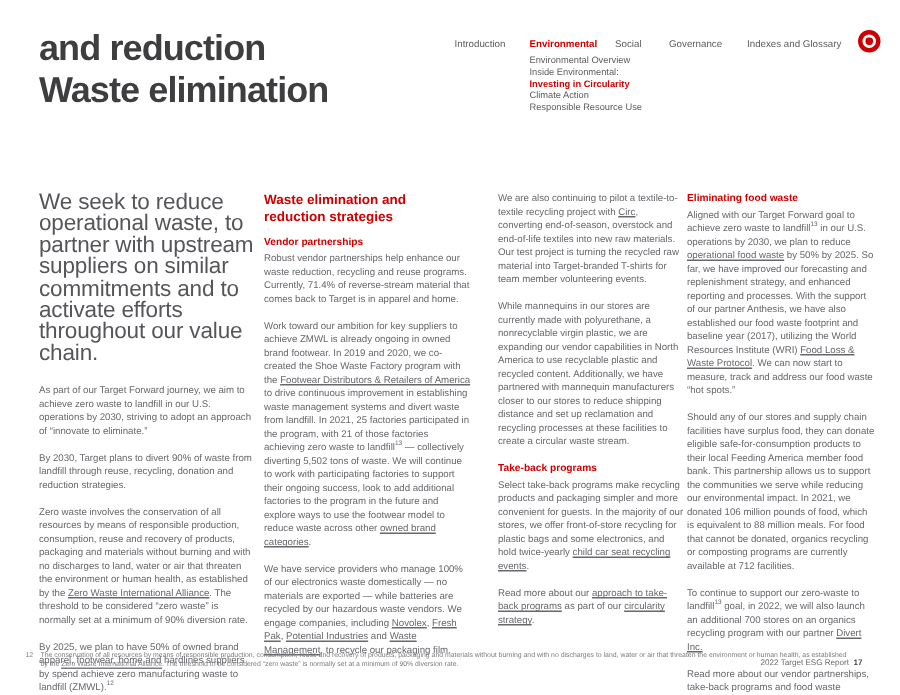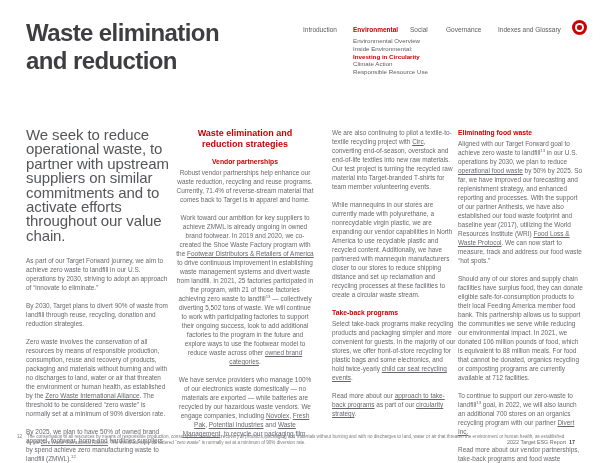--- a/index.html
+++ b/index.html
@@ -20,21 +20,21 @@
   .submenu-item.active { color:#cc0000; font-weight:bold; }
 
   .logo { position:absolute; left:572px; top:20px; width:15px; height:15px; border-radius:50%;
           background:#cc0000; display:flex; align-items:center; justify-content:center; cursor:pointer; }
   .logo-ring { width:9px; height:9px; border-radius:50%; background:#ffffff;
                display:flex; align-items:center; justify-content:center; }
   .logo-dot { width:4.2px; height:4.2px; border-radius:50%; background:#cc0000; }
 
   .col { position:absolute; top:128px; font-size:6.45px; line-height:9px; color:#67686c; }
   .col1 { left:26px;  width:144px; }
-  .col2 { left:176px; width:138px;text-align:center; }
+  .col2 { left:176px; width:138px; }
   .col3 { left:332px; width:124px; }
   .col4 { left:458px; width:126px; }
 
   .intro { font-size:15px; line-height:14.4px; color:#55565a; margin-bottom:13px; letter-spacing:-0.1px; }
   .col p { margin-bottom:9px; }
   .h-red { color:#cc0000; font-weight:bold; }
   .col2-heading { font-size:9px; line-height:11px; margin-bottom:7px; }
   .sub-heading { font-size:6.8px; line-height:9px; margin-bottom:2px; }
   .col-heading { font-size:6.8px; line-height:9px; margin-bottom:2px; }
   .link { text-decoration:underline; cursor:pointer; }
@@ -47,22 +47,22 @@
 
   .page-footer { position:absolute; right:25px; top:439px; font-size:5.4px; color:#6a6b6e; white-space:nowrap; }
   .page-footer .pf-num { font-weight:bold; margin-left:3px; color:#4a4b4e; }
 </style>
 </head>
 <body>
 
 <div class="page">
 
   <div class="title">
+    <div>and reduction</div>
     <div>Waste elimination</div>
-    <div>and reduction</div>
   </div>
 
   <div class="nav-item nav-0">Introduction</div>
   <div class="nav-item nav-1 active">Environmental</div>
   <div class="nav-item nav-2">Social</div>
   <div class="nav-item nav-3">Governance</div>
   <div class="nav-item nav-4">Indexes and Glossary</div>
 
   <div class="submenu">
     <div class="submenu-item">Environmental Overview</div>

